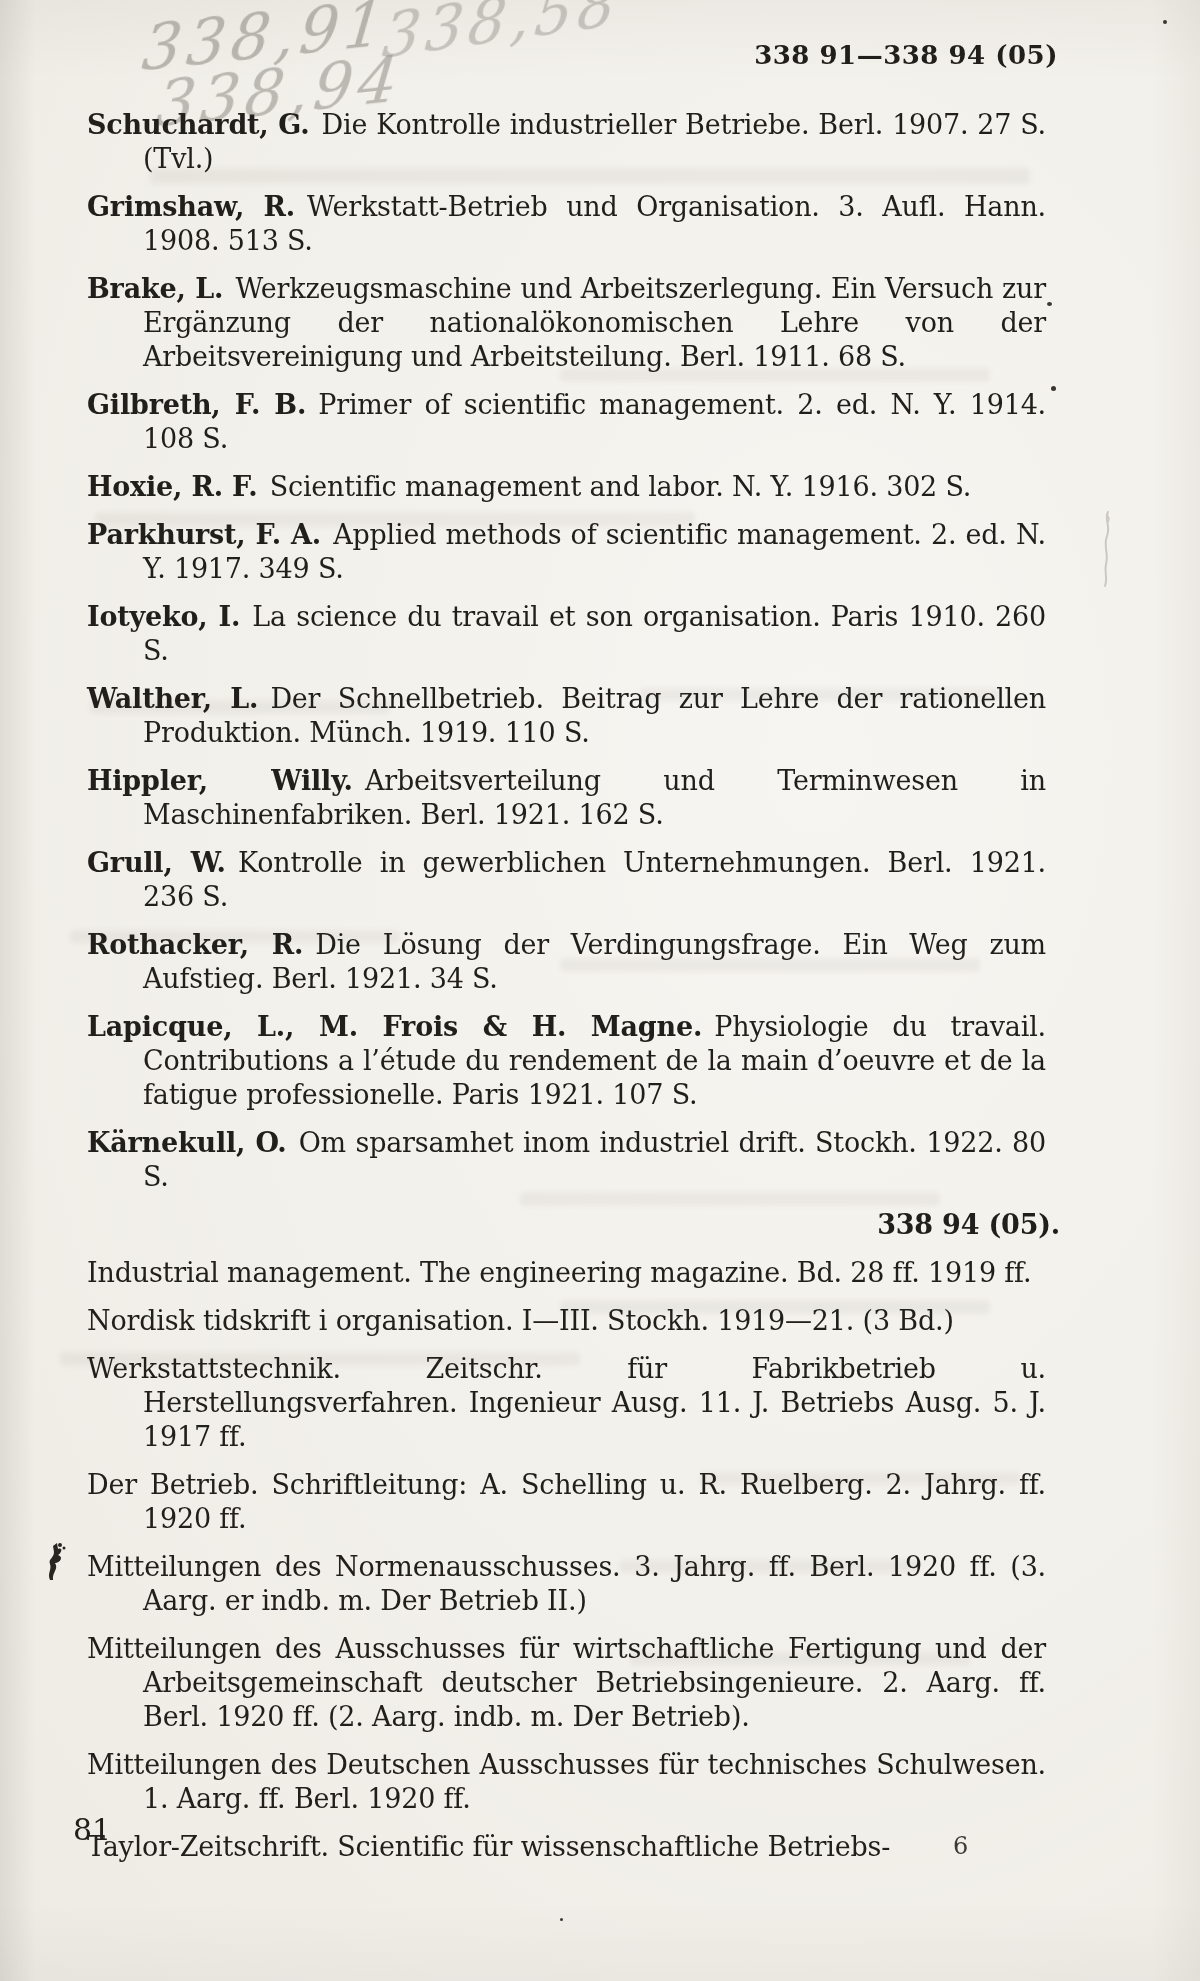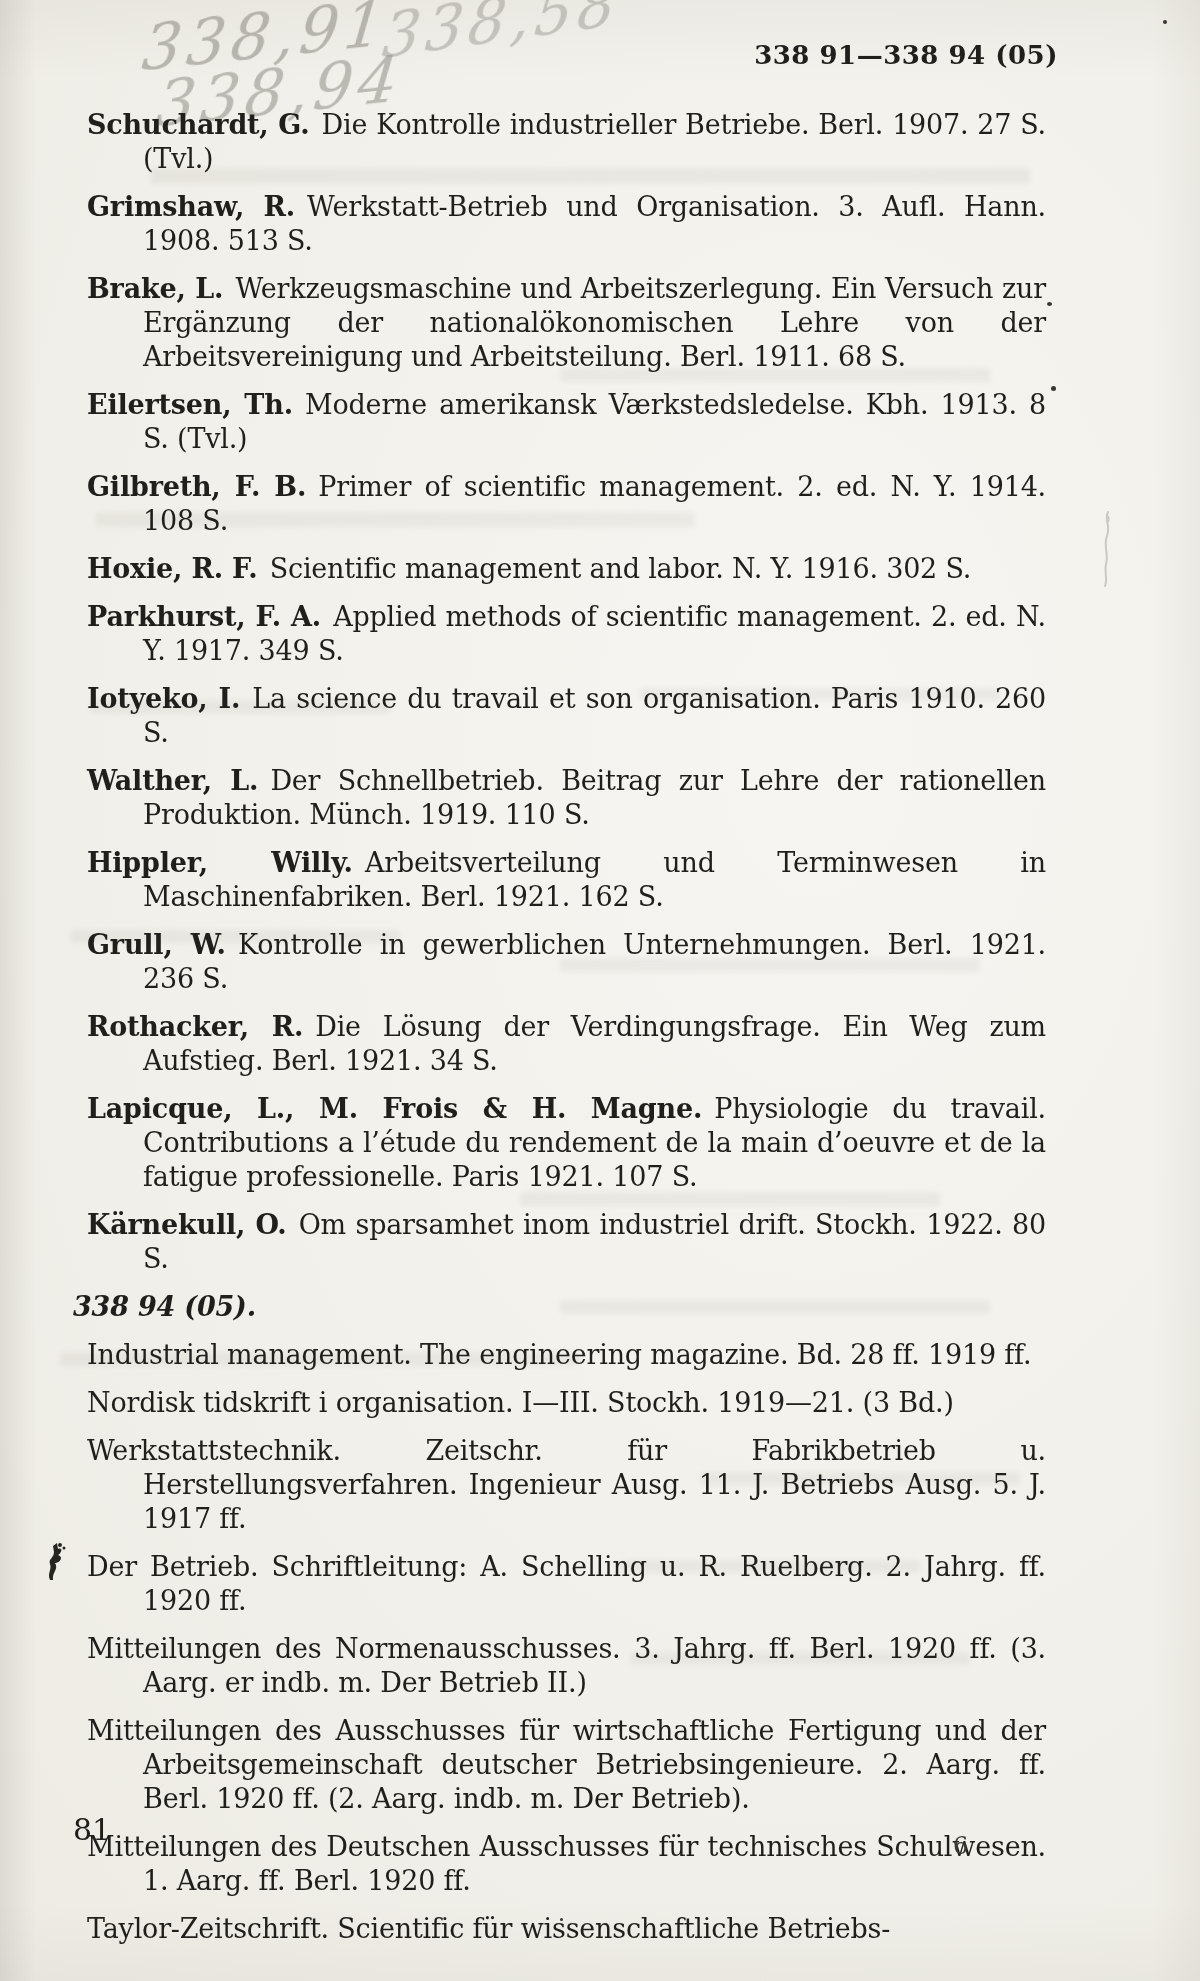--- a/index.html
+++ b/index.html
@@ -24,22 +24,22 @@
   .hw1 { left:142px; top:0px;  font-size:62px; opacity:.58; transform:rotate(-6deg) skewX(-12deg); }
   .hw2 { left:382px; top:-16px; font-size:60px; opacity:.44; transform:rotate(-8deg) skewX(-14deg); }
   .hw3 { left:156px; top:56px; font-size:62px; opacity:.55; transform:rotate(-6deg) skewX(-12deg); }
   .text-block {
     position:absolute; left:73px; top:94px; width:987px;
     font-size:27px; line-height:34px; text-align:justify; letter-spacing:-0.2px;
   }
   .entry { margin:14px; padding-left:56px; text-indent:-56px; }
   .author { font-weight:700; margin-right:.45em; }
   .section-head {
-    display:flex; justify-content:flex-start; margin:0;
-    font-weight:700; text-indent:0; padding-left:0;font-style:italic;
+    display:flex; justify-content:flex-end; margin:0;
+    font-weight:700; text-indent:0; padding-left:0;
   }
   .footer-page-number {
     position:absolute; top:1812px; left:73px; width:987px;
     font-size:30px;
   }
   .signature { position:absolute; top:1832px; left:953px; font-size:24px; color:#3b3933; }
   .bleed { position:absolute; background:#6b675f; opacity:.07; filter:blur(2.5px); border-radius:4px; pointer-events:none; }
   .speck { position:absolute; background:#38362f; border-radius:50%; }
   .ink-blot { position:absolute; left:36px; top:1540px; }
   .pencil-squiggle { position:absolute; left:1096px; top:508px; opacity:.5; }
@@ -67,21 +67,20 @@
   <div class="hw hw1">338,91</div>
   <div class="hw hw2">338,58</div>
   <div class="hw hw3">338,94</div>
 
   <div class="running-head">338 91—338 94 (05)</div>
 
   <div class="text-block">
     <p class="entry"><span class="author">Schuchardt, G.</span><span>Die Kontrolle industrieller Betriebe. Berl. 1907. 27 S. (Tvl.)</span></p>
     <p class="entry"><span class="author">Grimshaw, R.</span><span>Werkstatt-Betrieb und Organisation. 3. Aufl. Hann. 1908. 513 S.</span></p>
     <p class="entry"><span class="author">Brake, L.</span><span>Werkzeugsmaschine und Arbeitszerlegung. Ein Versuch zur Ergänzung der nationalökonomischen Lehre von der Arbeitsvereinigung und Arbeitsteilung. Berl. 1911. 68 S.</span></p>
-    <p class="entry"><span class="author">Eilertsen, Th.</span><span>Moderne amerikansk Værkstedsledelse. Kbh. 1913. 8 S. (Tvl.)</span></p>
     <p class="entry"><span class="author">Gilbreth, F. B.</span><span>Primer of scientific management. 2. ed. N. Y. 1914. 108 S.</span></p>
     <p class="entry"><span class="author">Hoxie, R. F.</span><span>Scientific management and labor. N. Y. 1916. 302 S.</span></p>
     <p class="entry"><span class="author">Parkhurst, F. A.</span><span>Applied methods of scientific management. 2. ed. N. Y. 1917. 349 S.</span></p>
     <p class="entry"><span class="author">Iotyeko, I.</span><span>La science du travail et son organisation. Paris 1910. 260 S.</span></p>
     <p class="entry"><span class="author">Walther, L.</span><span>Der Schnellbetrieb. Beitrag zur Lehre der rationellen Produktion. Münch. 1919. 110 S.</span></p>
     <p class="entry"><span class="author">Hippler, Willy.</span><span>Arbeitsverteilung und Terminwesen in Maschinenfabriken. Berl. 1921. 162 S.</span></p>
     <p class="entry"><span class="author">Grull, W.</span><span>Kontrolle in gewerblichen Unternehmungen. Berl. 1921. 236 S.</span></p>
     <p class="entry"><span class="author">Rothacker, R.</span><span>Die Lösung der Verdingungsfrage. Ein Weg zum Aufstieg. Berl. 1921. 34 S.</span></p>
     <p class="entry"><span class="author">Lapicque, L., M. Frois &amp; H. Magne.</span><span>Physiologie du travail. Contributions a l’étude du rendement de la main d’oeuvre et de la fatigue professionelle. Paris 1921. 107 S.</span></p>
     <p class="entry"><span class="author">Kärnekull, O.</span><span>Om sparsamhet inom industriel drift. Stockh. 1922. 80 S.</span></p>

